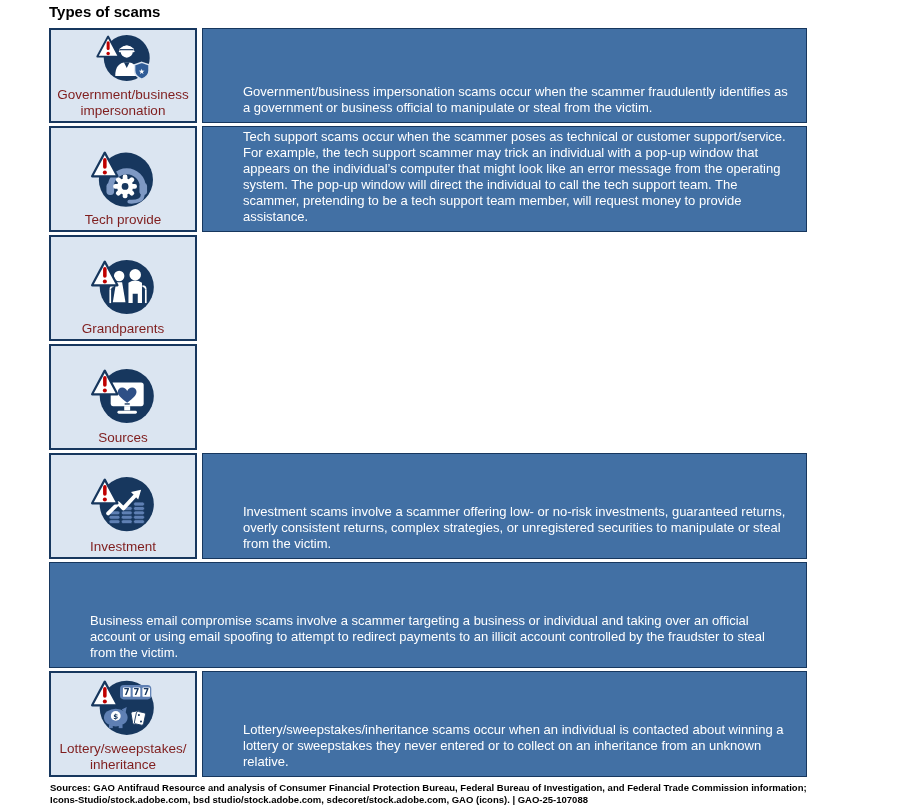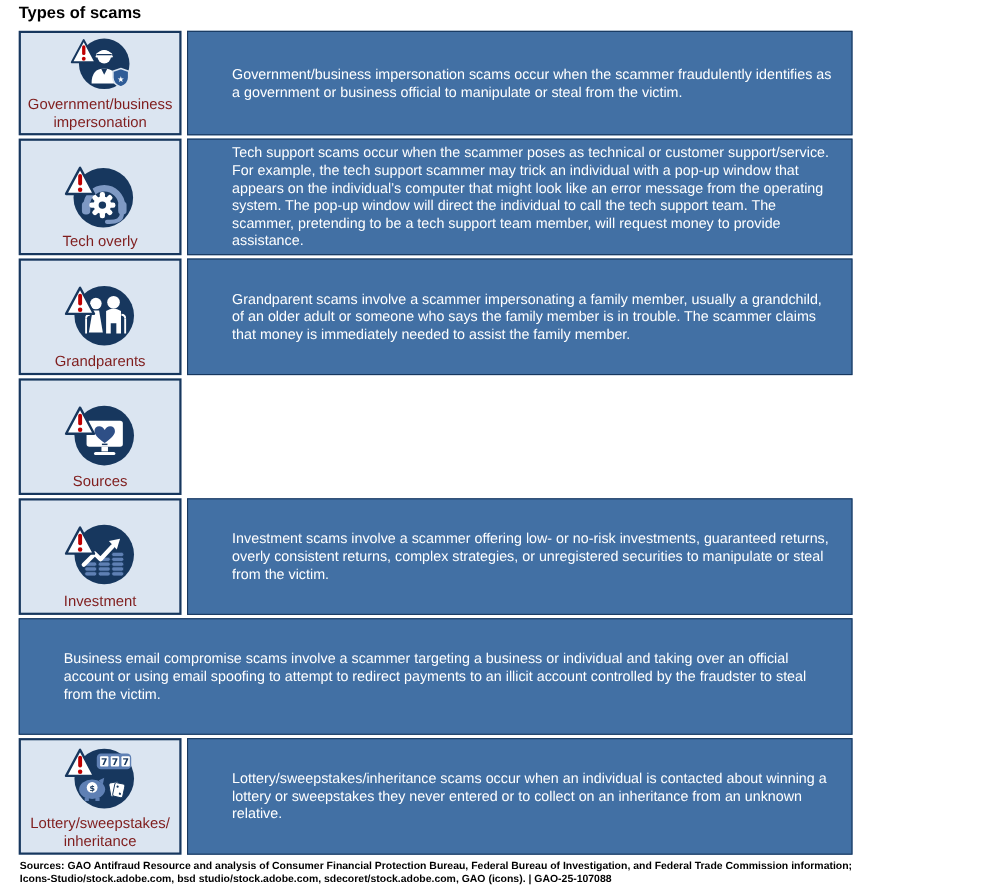--- a/index.html
+++ b/index.html
@@ -2,21 +2,21 @@
 <html><head>
 <meta charset="utf-8">
 <style>
   html,body { margin:0; padding:0; background:#fff; }
   body {
     width:900px; height:811px;
     font-family:"Liberation Sans", sans-serif;
     color:#000;
     position:relative;
   }
-  .canvas { padding:3px 0 0 17px; }
+  .canvas { padding:3px 0 0 2px;margin-left:47px; }
   .page-title {
     font-size:15px; font-weight:bold; margin:0 0 8px 0; letter-spacing:0;
   }
   .scam-table {
     width:758px;
     display:flex; flex-direction:column;
     gap:3px;
   }
   .row { display:flex; gap:5px; height:106px; }
   .row:first-child { height:95px; }
@@ -32,21 +32,21 @@
   .icon-cell svg { height:66px; width:auto; flex:0 1 auto; min-height:0; margin-bottom:1px; }
   .row:first-child .icon-cell svg { height:57px; }
   .type-label {
     font-size:13.5px; line-height:15.5px; color:#7f1d1d; text-align:center;
   }
   .type-label span { display:block; }
   .desc-cell {
     flex:1; box-sizing:border-box;
     background:#4270a4;
     border:1px solid #17375e;
-    display:flex; align-items:center;
+    display:flex; align-items:flex-end;
     padding:6px 14px 6px 40px;
   }
   .desc-cell p {
     margin:0; color:#fff; font-size:13px; line-height:16px;
   }
   .footer {
     width:758px;
     margin-top:5px; padding-left:1px;
     font-size:9.5px; line-height:11.5px; color:#000;font-weight:bold;
   }
@@ -104,21 +104,21 @@
             <circle cx="45" cy="49" r="9.5"></circle>
           </g>
           <circle cx="45" cy="49" r="4" fill="#17375e"></circle>
           <g>
             <polygon points="21,9 6,37 36,37" fill="#fff" stroke="#17375e" stroke-width="2.6" stroke-linejoin="round"></polygon>
             <rect x="19" y="15.5" width="4.2" height="12.5" rx="2.1" fill="#c00000"></rect>
             <circle cx="21.1" cy="32.6" r="2.4" fill="#c00000"></circle>
           </g>
         </svg>
         <div class="type-label">
-          <span>Tech overly</span>
+          <span>Tech provide</span>
           <span></span>
         </div>
       </div>
       <div class="desc-cell">
         <p>Tech support scams occur when the scammer poses as technical or customer support/service. For example, the tech support scammer may trick an individual with a pop-up window that appears on the individual’s computer that might look like an error message from the operating system. The pop-up window will direct the individual to call the tech support team. The scammer, pretending to be a tech support team member, will request money to provide assistance.</p>
       </div>
     </div>
 
     <div class="row">
       <div class="icon-cell">
@@ -135,23 +135,20 @@
           <g>
             <polygon points="21,9 6,37 36,37" fill="#fff" stroke="#17375e" stroke-width="2.6" stroke-linejoin="round"></polygon>
             <rect x="19" y="15.5" width="4.2" height="12.5" rx="2.1" fill="#c00000"></rect>
             <circle cx="21.1" cy="32.6" r="2.4" fill="#c00000"></circle>
           </g>
         </svg>
         <div class="type-label">
           <span>Grandparents</span>
           <span></span>
         </div>
-      </div>
-      <div class="desc-cell">
-        <p>Grandparent scams involve a scammer impersonating a family member, usually a grandchild, of an older adult or someone who says the family member is in trouble. The scammer claims that money is immediately needed to assist the family member.</p>
       </div>
     </div>
 
     <div class="row">
       <div class="icon-cell">
         <svg viewBox="0 0 84 78">
           <circle cx="47" cy="39" r="32" fill="#17375e"></circle>
           <rect x="28" y="23" width="39" height="28" rx="3" fill="#fff"></rect>
           <path d="M47.5,47 C40,41.5 36.5,38 36.5,34 C36.5,31 38.7,29 41.6,29 C44.3,29 46.2,30.8 47.5,33 C48.8,30.8 50.7,29 53.4,29 C56.3,29 58.5,31 58.5,34 C58.5,38 55,41.5 47.5,47 Z" fill="#2e4f86"></path>
           <rect x="44.5" y="47.6" width="6" height="1.6" fill="#17375e"></rect>

